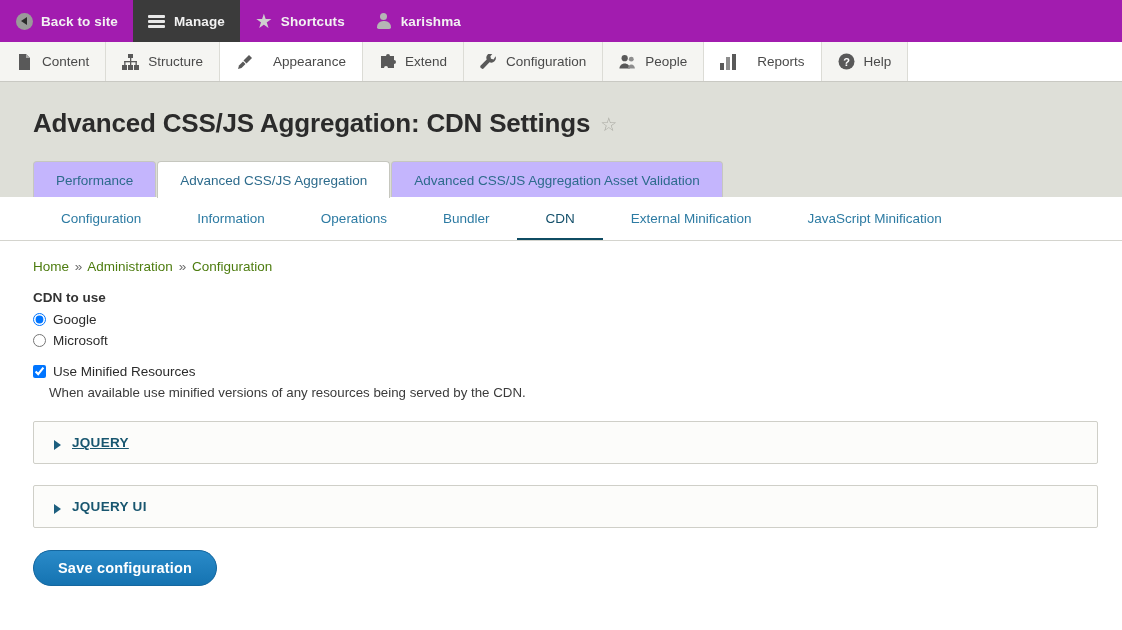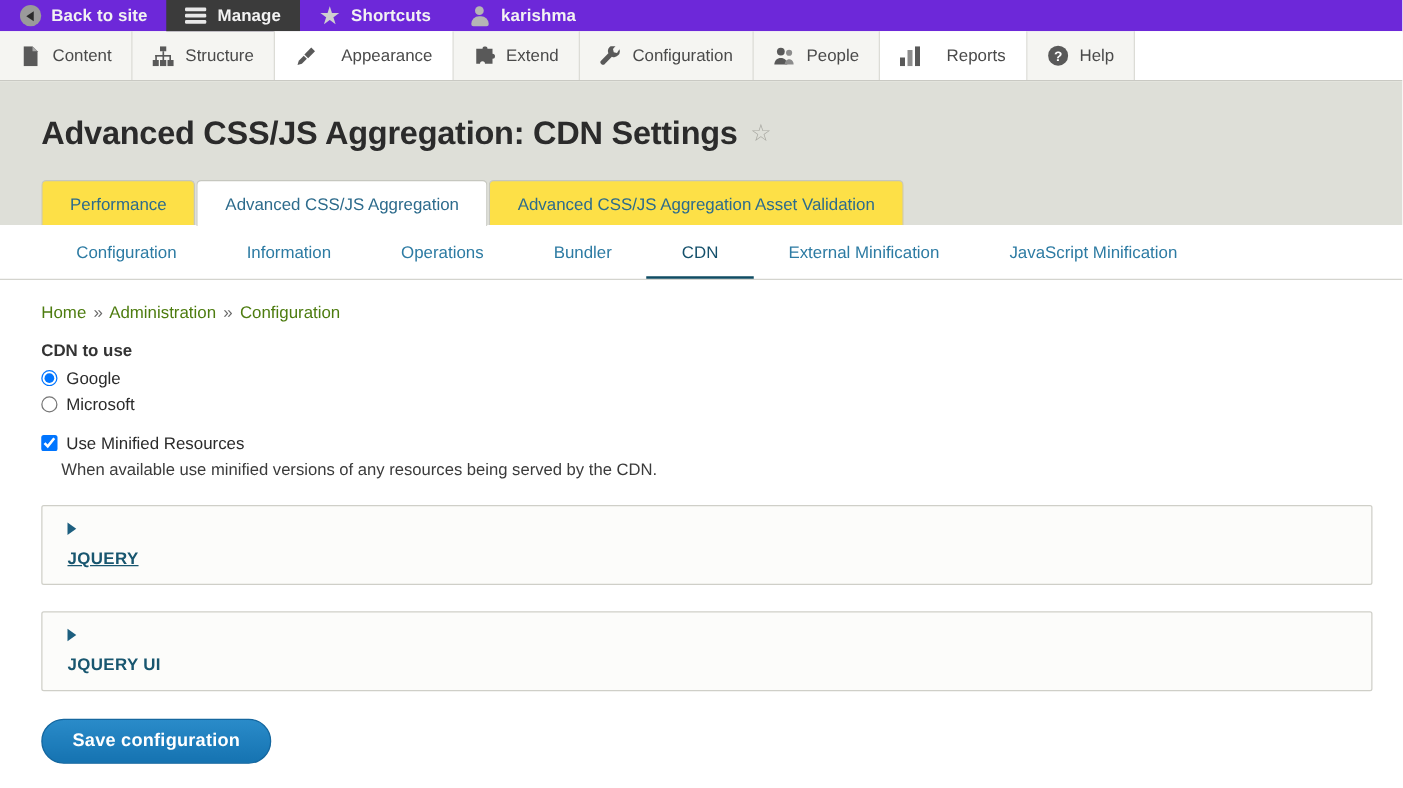--- a/index.html
+++ b/index.html
@@ -6,22 +6,22 @@
   html, body {
     width: 1122px; height: 630px;
     overflow: hidden;
     background: #fff;
     font-family: "Liberation Sans", sans-serif;
     -webkit-font-smoothing: antialiased;
   }
 
   
   #admin-toolbar {
-    height: 25px;
-    background: #6d28d9;
+    height: 42px;
+    background: #a21caf;
     display: flex;
     align-items: stretch;
     color: #eee;
     font-size: 13.5px;
     font-weight: bold;
   }
   .tb-item {
     display: flex;
     align-items: center;
     gap: 8px;
@@ -117,21 +117,21 @@
     display: flex;
     align-items: flex-end;
     padding: 0 33px;
     gap: 1px;
     position: relative;
   }
   .ptab {
     font-size: 13.5px;
     color: #2d6b8c;
     padding: 11px 22px 10px 22px;
-    background: #fde047;
+    background: #c4b5fd;
     border: 1px solid #c6c7bf;
     border-bottom: none;
     border-radius: 4px 4px 0 0;
     cursor: pointer;
     white-space: nowrap;
     position: relative;
     top: 1px;
   }
   .ptab.active {
     background: #ffffff;
@@ -208,25 +208,24 @@
   
   .details-box {
     margin-top: 21px;
     border: 1px solid #cfcfc8;
     background: #fcfcfa;
     border-radius: 2px;
     margin-right: -9px;
   }
   .details-summary {
     display: flex;
-    align-items: flex-start;
+    align-items: flex-end;
     gap: 11px;
     padding: 13px 20px;
     cursor: pointer;
-    flex-direction: column;
   }
   .tri {
     width: 0; height: 0;
     border-top: 5px solid transparent;
     border-bottom: 5px solid transparent;
     border-left: 7px solid #1d5f7f;
     flex: none;
   }
   .details-title {
     font-size: 13.5px;

